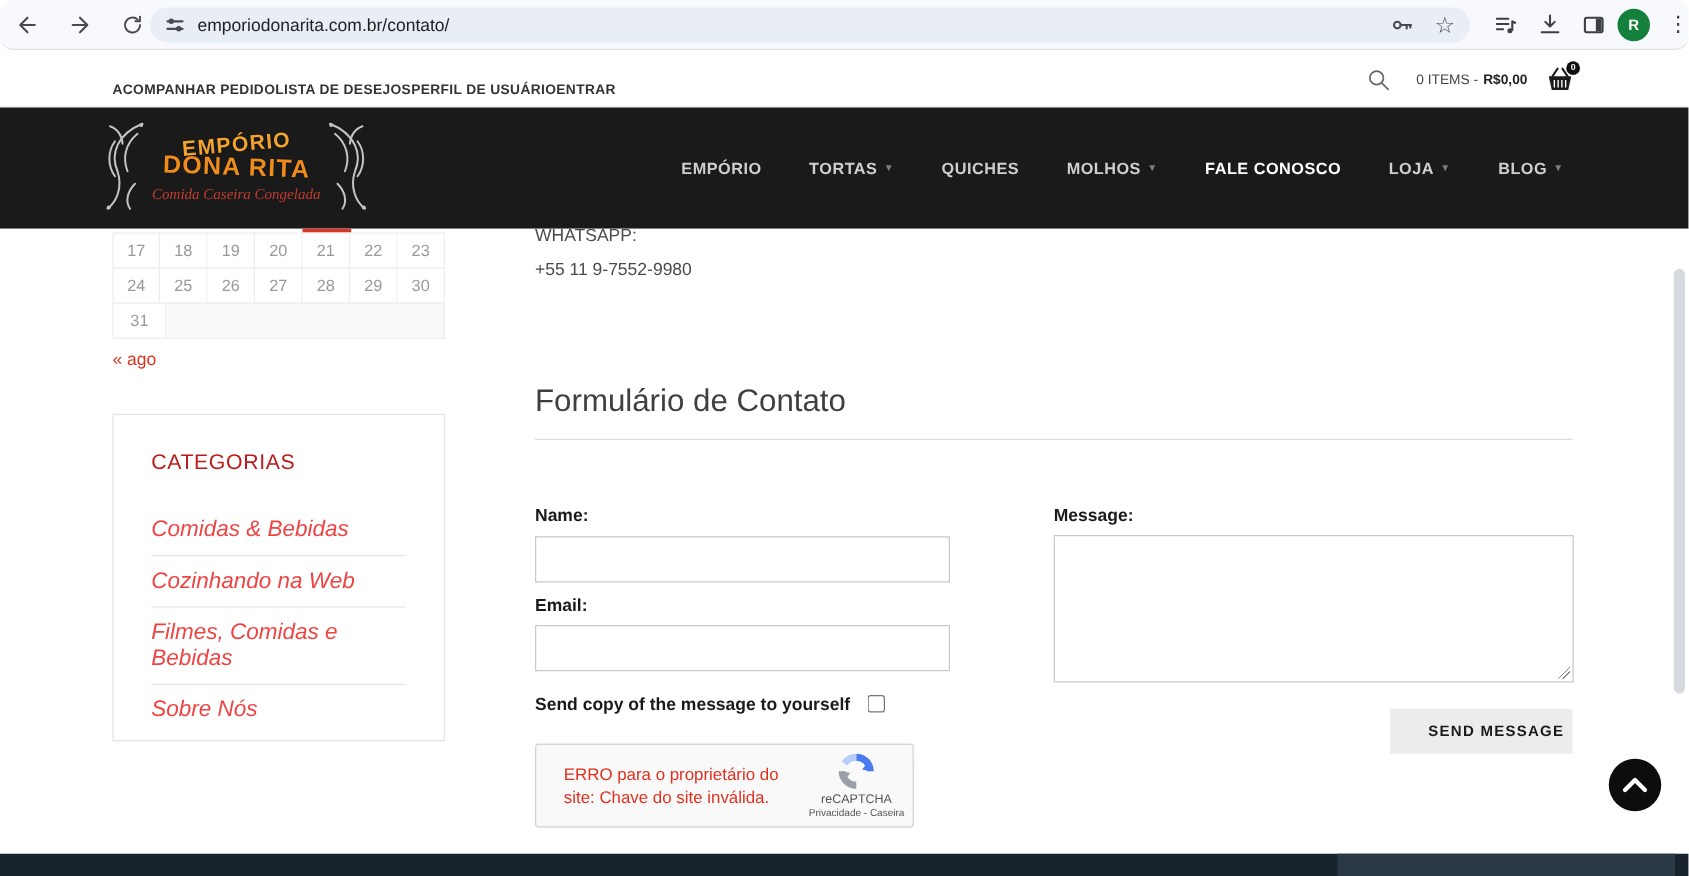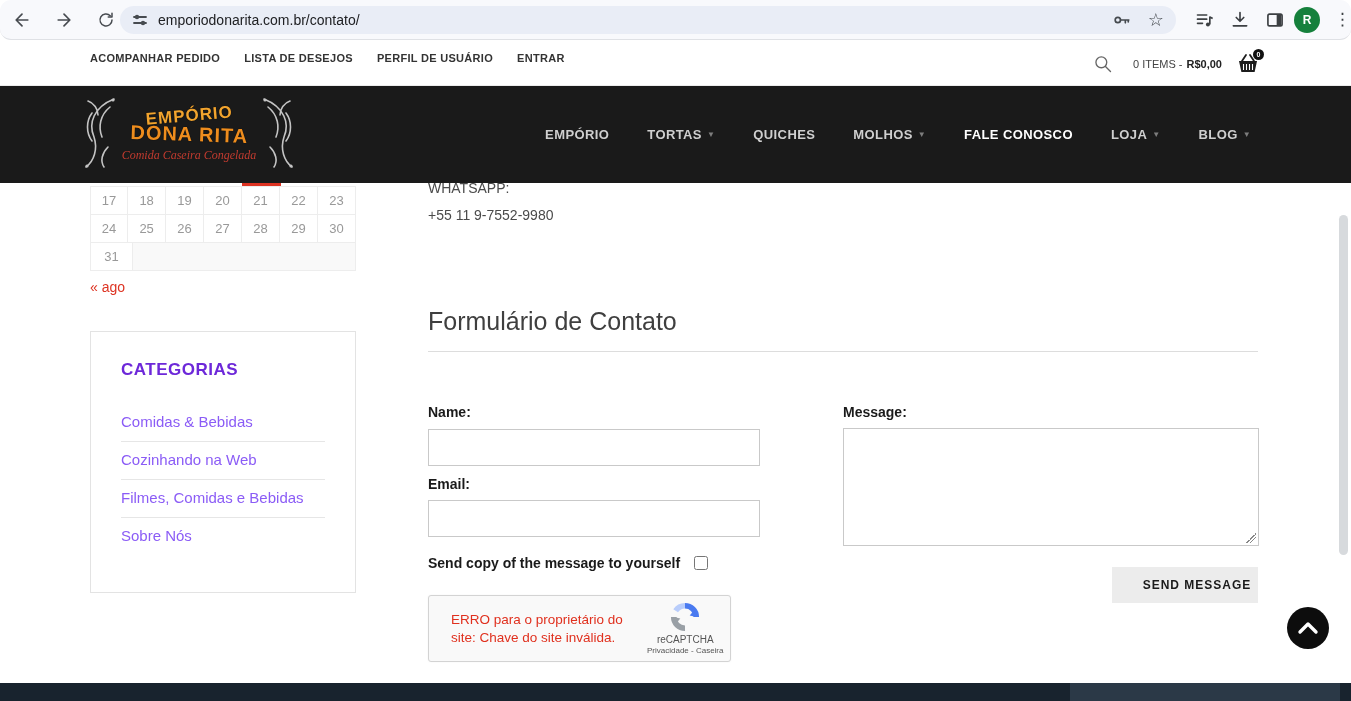--- a/index.html
+++ b/index.html
@@ -20,21 +20,21 @@
   .omnibox .url { font-size:14px; color:#202124; flex:1; white-space:nowrap; overflow:hidden; }
   .omnibox .pill-ic { margin-left:16px; display:flex; color:#454a4f; align-items:center; }
   .star-glyph { font-size:18px; line-height:18px; color:#454a4f; }
   .chrome .right-ic { position:absolute; top:8px; width:24px; height:24px; display:flex; align-items:center; justify-content:center; color:#3c4043; }
   .ic-media { left:1193px; } .ic-download { left:1228px; } .ic-panel { left:1263px; }
   .avatar { position:absolute; left:1294px; top:7px; width:26px; height:26px; border-radius:50%; background:#15803c; color:#fff; font-size:12px; font-weight:bold; display:flex; align-items:center; justify-content:center; }
   .kebab { position:absolute; left:1334px; top:8px; width:16px; height:24px; color:#3c4043; font-size:17px; line-height:24px; text-align:center; }
 
   
   .topbar { position:absolute; left:0; top:41px; width:1351px; height:45px; background:#fff; border-bottom:1px solid #ececec; }
-  .topbar-links { position:absolute; left:90px; top:2px; height:29px; display:flex; align-items:center; gap:24px; }
+  .topbar-links { position:absolute; left:90px; top:16px; height:29px; display:flex; align-items:center; }
   .topbar-links a { font-size:11px; font-weight:bold; color:#333; text-decoration:none; letter-spacing:.3px; }
   .search-btn { position:absolute; left:1093px; top:13px; width:20px; height:20px; color:#666; }
   .cart-info { position:absolute; right:129px; top:0; height:45px; display:flex; align-items:center; font-size:11px; color:#444; }
   .cart-info b { margin-left:4px; color:#222; }
   .cart-btn { position:absolute; left:1235px; top:12px; width:26px; height:22px; }
   .cart-badge { position:absolute; right:-3px; top:-4px; width:11px; height:11px; border-radius:50%; background:#111; color:#fff; font-size:7px; line-height:11px; text-align:center; font-weight:bold; }
 
   
   .header { position:absolute; left:0; top:86px; width:1351px; height:97px; background:#1a1a1a; }
   .logo { position:absolute; left:86px; top:6px; width:206px; height:84px; display:flex; align-items:center; justify-content:center; }
@@ -55,25 +55,25 @@
   .cal { position:absolute; left:90px; top:4px; width:266px; }
   .cal-row { display:flex; }
   .cal-cell { width:44px; height:29px; border-right:1px solid #ededed; border-bottom:1px solid #ededed; border-top:1px solid #ededed; margin-top:-1px; display:flex; align-items:center; justify-content:center; font-size:13px; color:#999; background:#fff; }
   .cal-row .cal-cell:first-child { border-left:1px solid #ededed; }
   .cal-cell.pad { background:#f9f9f9; }
   .today-marker { position:absolute; left:242px; top:0; width:39px; height:4px; background:#dd3322; }
   .cal-prev { position:absolute; left:90px; top:96px; font-size:14px; color:#dd3322; text-decoration:none; }
 
   
   .catbox { position:absolute; left:90px; top:148px; width:266px; height:262px; border:1px solid #e3e3e3; background:#fff; }
-  .cat-title { margin:28px 30px 24px; font-size:17px; font-weight:bold; color:#6d28d9; letter-spacing:.5px; }
+  .cat-title { margin:28px 30px 24px; font-size:17px; font-weight:normal; color:#b91c1c; letter-spacing:.5px; }
   .cat-list { margin:0 30px; list-style:none; }
   .cat-list li { padding:9px 0 10px; border-bottom:1px solid #e6e6e6; }
   .cat-list li:last-child { border-bottom:none; }
-  .cat-list a { font-size:15px; color:#8b5cf6; text-decoration:none; }
+  .cat-list a { font-size:18px; color:#ef4444; text-decoration:none;font-style:italic; }
 
   
   .whats-label { position:absolute; left:428px; top:-3px; font-size:14px; color:#4a4a4a; }
   .whats-number { position:absolute; left:428px; top:24px; font-size:14px; color:#4a4a4a; }
   .form-title { position:absolute; left:428px; top:124px; font-size:25px; font-weight:normal; color:#3f3f3f; }
   .title-rule { position:absolute; left:428px; top:168px; width:830px; border-top:1px solid #ddd; }
 
   .f-label { position:absolute; font-size:14px; font-weight:bold; color:#1a1a1a; }
   .lbl-name { left:428px; top:221px; }
   .lbl-email { left:428px; top:293px; }

